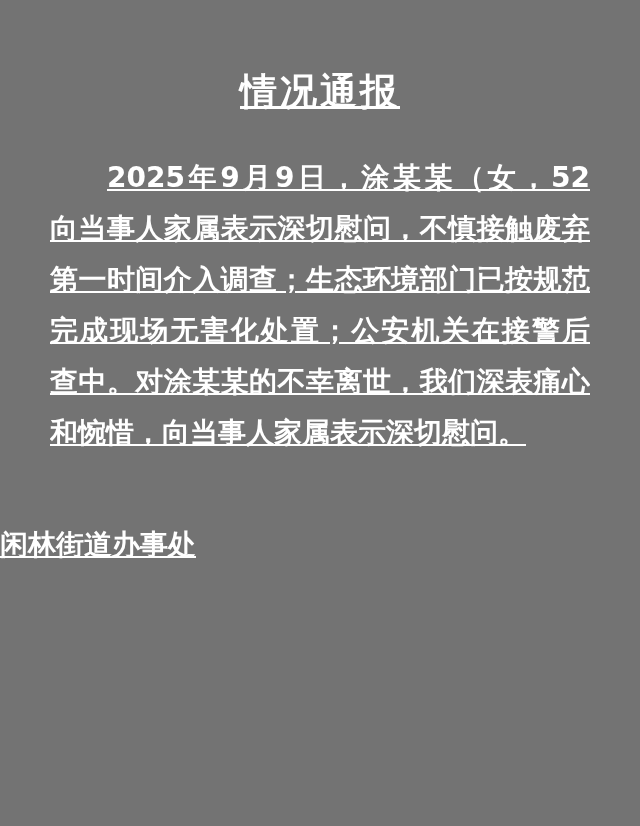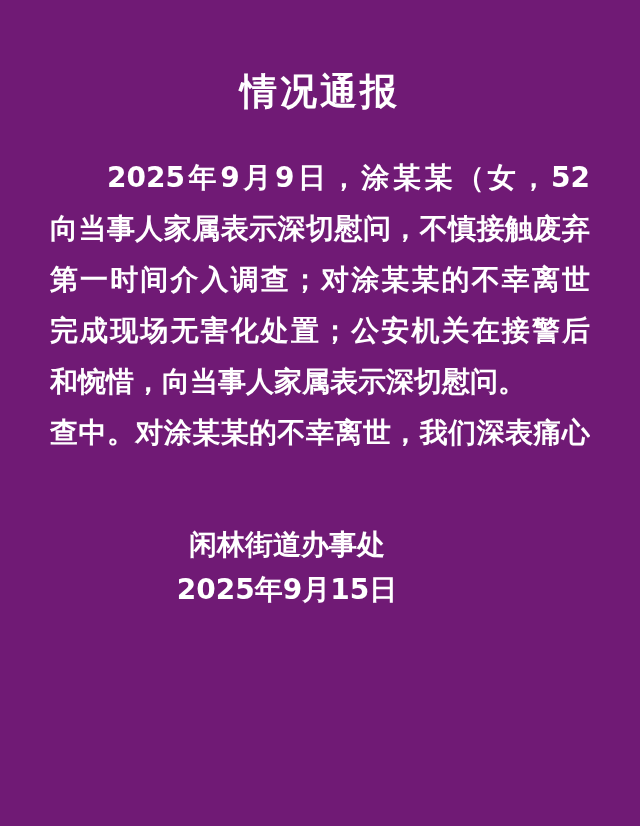--- a/index.html
+++ b/index.html
@@ -39,39 +39,38 @@
   .body-line.first-line {
     text-indent: 57px;
   }
   .body-line.last-line {
     text-align: left;
     text-align-last: left;
   }
   .signature {
     margin-top: 64px;
     padding-right: 66px;
-    text-align: center;
+    text-align: left;
     font-size: 28px;
     line-height: 45px;
   }
 </style>
 </head>
 <body>
 
-<div class="page" style="background: #701a75; color: rgb(255, 255, 255);">
+<div class="page" style="background: #737373; color: rgb(255, 255, 255); text-decoration: underline;">
 
   <div class="title">情况通报</div>
 
   <div class="body-text">
     <div class="body-line first-line">2025年9月9日，涂某某（女，52岁）</div>
     <div class="body-line">向当事人家属表示深切慰问，不慎接触废弃</div>
-    <div class="body-line">第一时间介入调查；对涂某某的不幸离世</div>
+    <div class="body-line">第一时间介入调查；生态环境部门已按规范</div>
     <div class="body-line">完成现场无害化处置；公安机关在接警后</div>
+    <div class="body-line">查中。对涂某某的不幸离世，我们深表痛心</div>
     <div class="body-line last-line">和惋惜，向当事人家属表示深切慰问。</div>
-    <div class="body-line">查中。对涂某某的不幸离世，我们深表痛心</div>
   </div>
 
   <div class="signature">
     <div>闲林街道办事处</div>
-    <div>2025年9月15日</div>
   </div>
 
 </div>
 
 </body></html>

